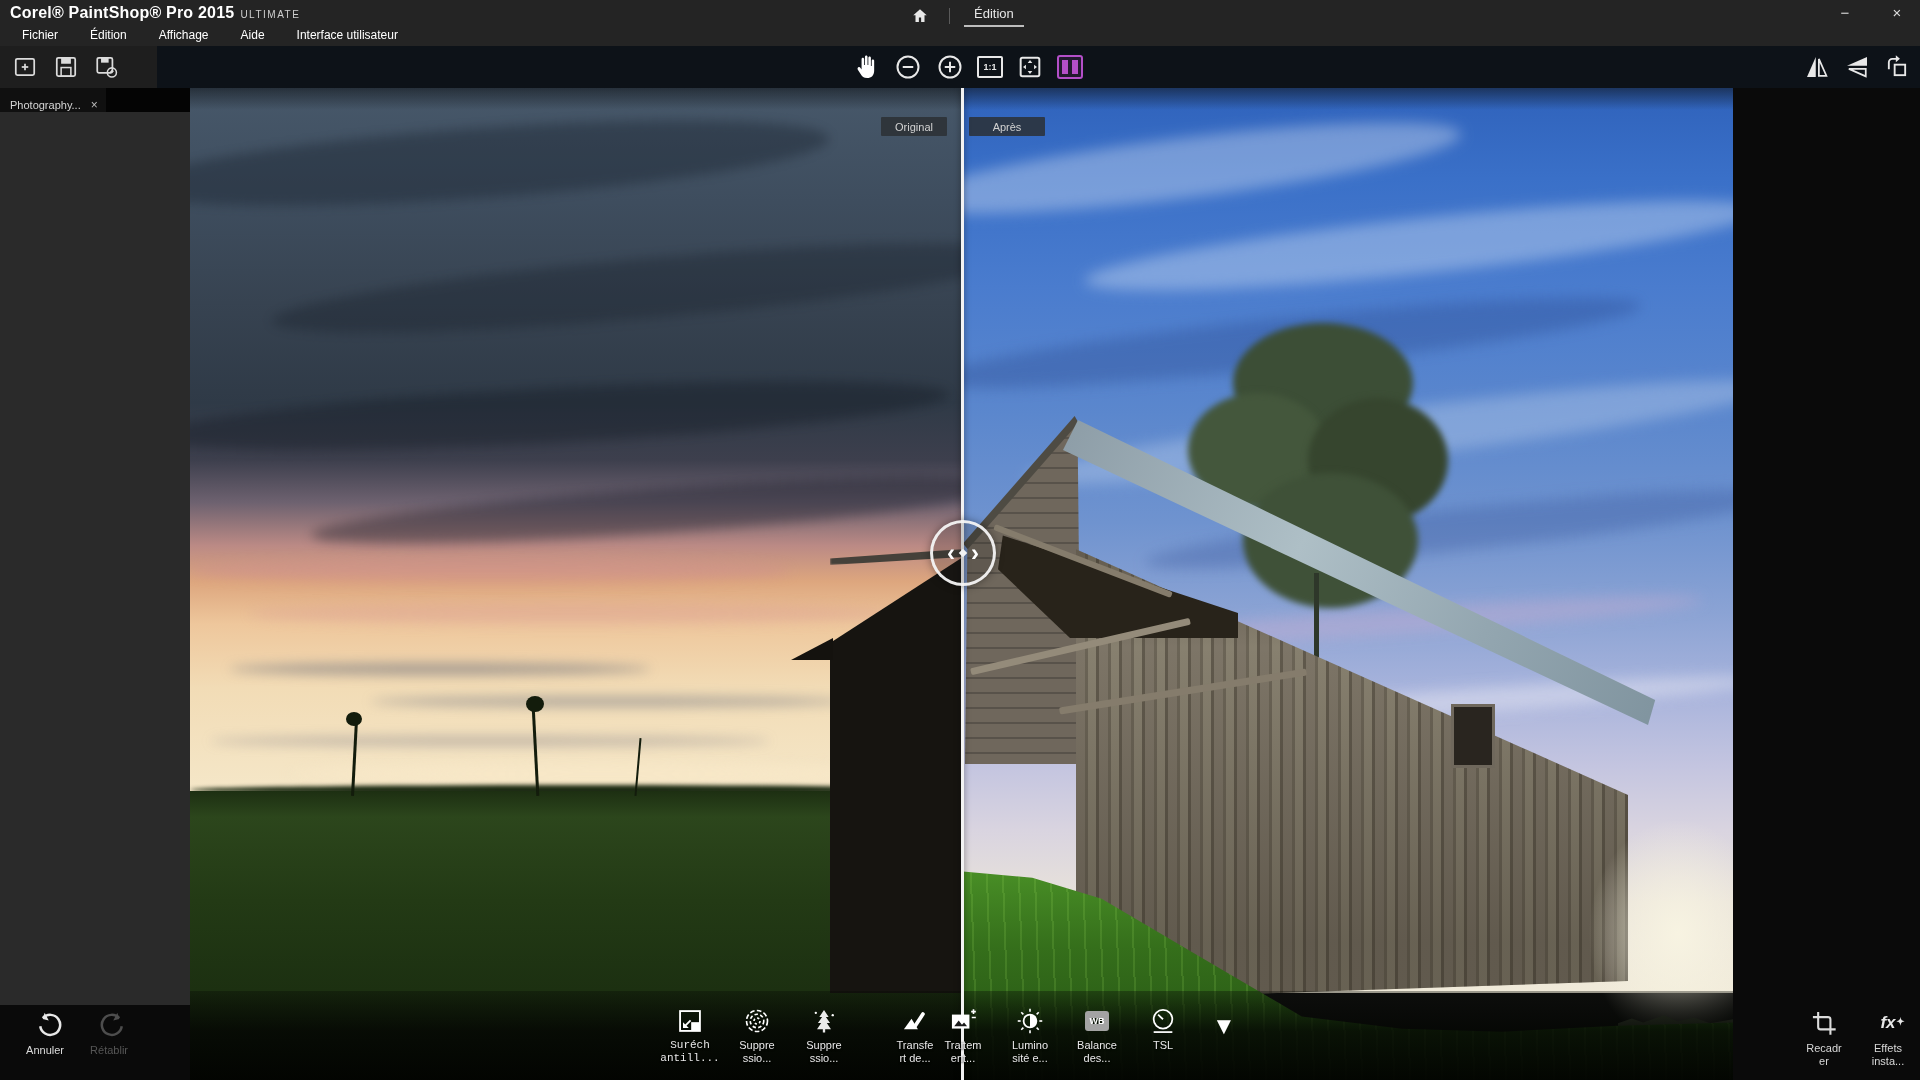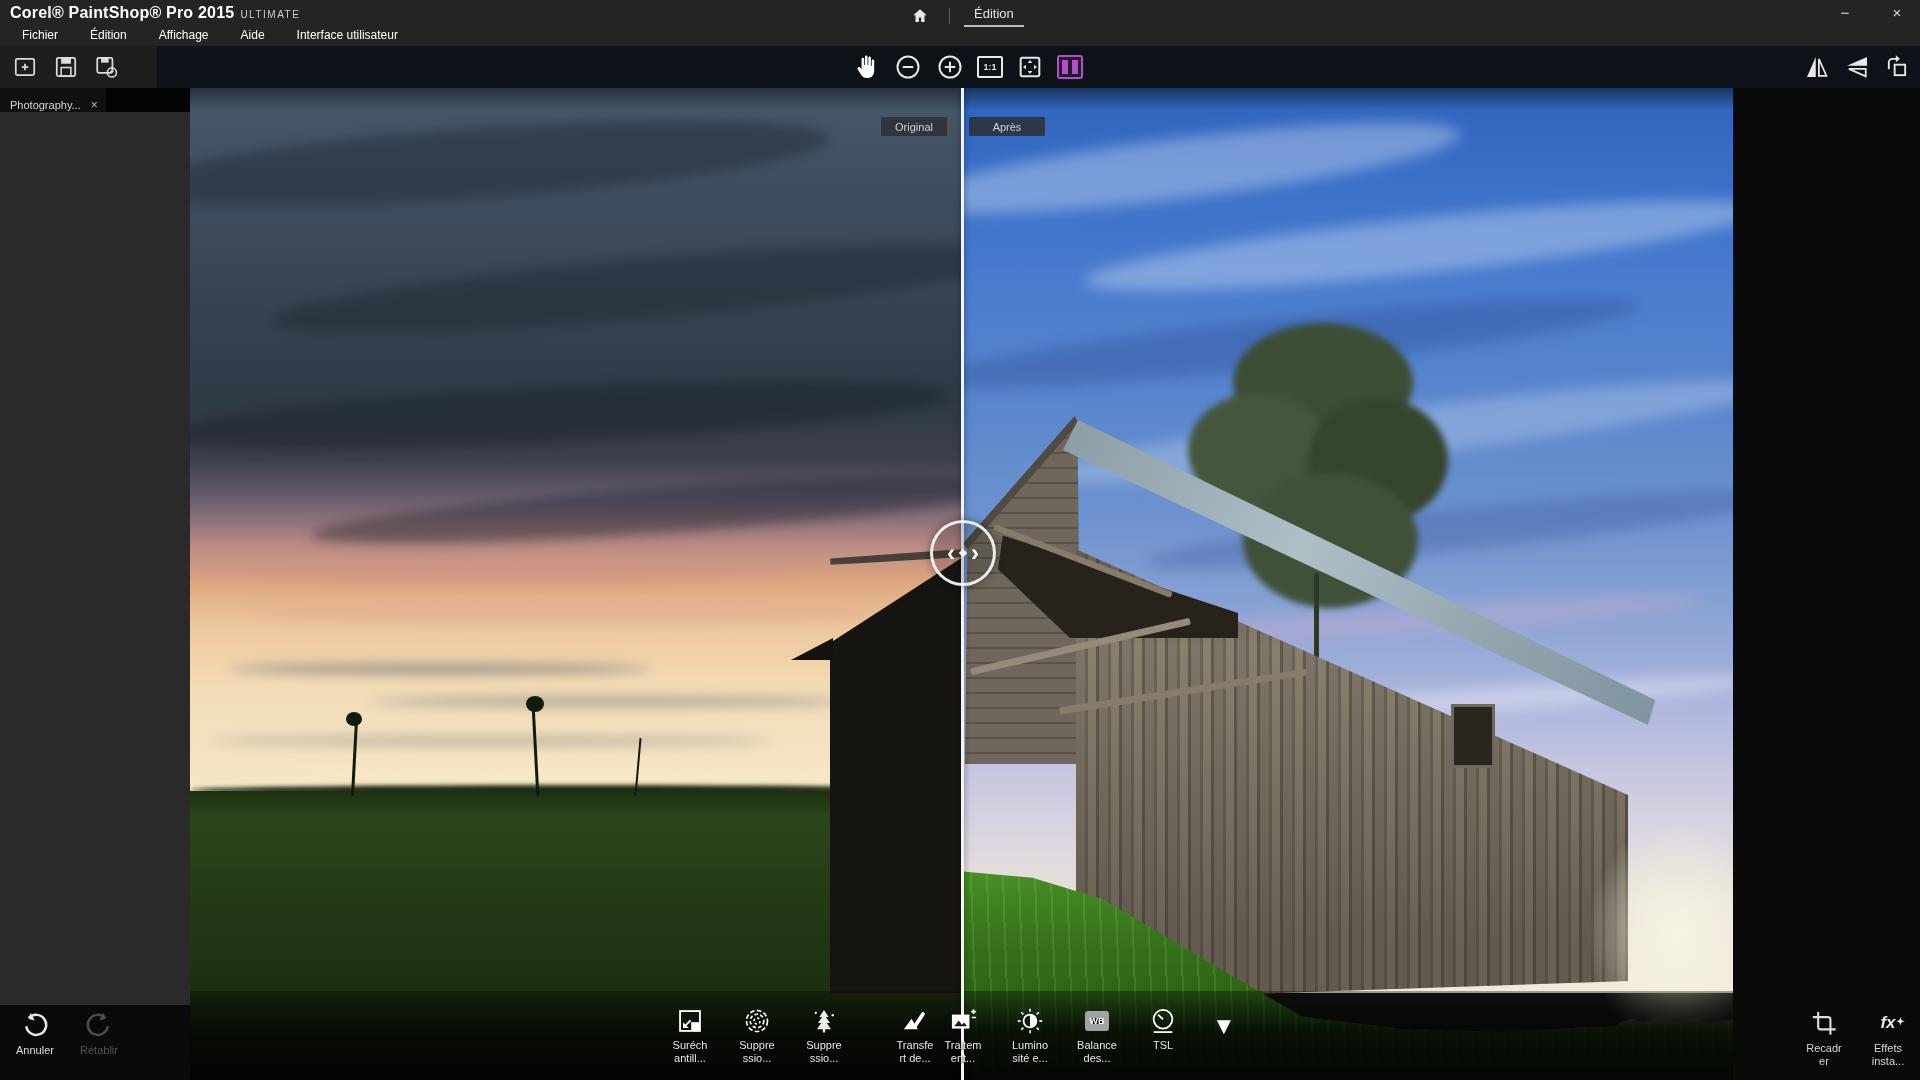--- a/index.html
+++ b/index.html
@@ -92,21 +92,21 @@
     background:rgba(25,25,25,.18); display:flex; align-items:center; justify-content:center; gap:5px;
     color:#fff; font-size:24px; font-weight:bold; box-shadow:0 0 8px rgba(0,0,0,.4); }
   .handle .dot { width:6px; height:6px; background:#f2f2f2; transform:rotate(45deg); }
   .badge { top:29px; height:19px; background:rgba(44,48,52,.85); color:#d2d2d2; font-size:11px;
     display:flex; align-items:center; justify-content:center; border-radius:1px; }
   .canvas-top-shade { left:0; top:0; width:1543px; height:22px; background:linear-gradient(180deg,rgba(12,16,20,.55),rgba(12,16,20,0)); }
   .canvas-bottom-shade { left:0; top:903px; width:1543px; height:89px;
     background:linear-gradient(180deg,rgba(6,8,4,.35) 0%,rgba(4,6,3,.85) 45%,rgba(2,3,1,.96) 100%); }
 
   
-  .hist-btn { top:1010px; width:58px; display:flex; flex-direction:column; align-items:center; gap:4px; }
+  .hist-btn { top:1010px; width:58px; display:flex; flex-direction:column; align-items:flex-end; gap:4px; }
   .hist-label { font-size:11px; color:#dcdcdc; }
   .hist-btn.disabled .hist-label { color:#565656; }
   .adj-btn { top:1006px; width:66px; display:flex; flex-direction:column; align-items:center; gap:3px; }
   .adj-ic { width:32px; height:30px; display:flex; align-items:center; justify-content:center; }
   .adj-label { font-size:11px; line-height:13px; color:#e9e9e9; text-align:center; white-space:pre-line; text-shadow:0 1px 2px rgba(0,0,0,.9); }
   .wb-box { width:24px; height:20px; border:7px solid #a3a3a3; border-radius:3px; color:#fff; font-size:9px; font-weight:bold;
     display:flex; align-items:center; justify-content:center; background:rgba(0,0,0,.35); }
   .more-tri { top:1014px; left:1212px; color:#fff; font-size:24px; line-height:24px; }
   .tool-btn { top:1008px; width:64px; display:flex; flex-direction:column; align-items:center; gap:4px; }
   .tool-label { font-size:11px; line-height:13px; color:#d8d8d8; text-align:center; white-space:pre-line; }
@@ -323,21 +323,21 @@
     <span class="hist-label">Annuler</span>
   </div>
   <div class="abs hist-btn disabled" style="left:70px;">
     <svg width="30" height="30" viewBox="0 0 24 24" style="transform:scaleX(-1);">
         <path d="M7 6.5A8 8 0 1 1 5 13" fill="none" stroke="#4d4d4d" stroke-width="2"></path>
         <path d="M8.5 2.2L7 7.2l4.8 1.2z" fill="#4d4d4d"></path>
       </svg>
     <span class="hist-label">Rétablir</span>
   </div>
 
-  <div class="abs adj-btn" style="left:657px;">
+  <div class="abs adj-btn" style="left:657px;font-family:Liberation Mono, monospace;">
     <span class="adj-ic">
       <svg width="28" height="28" viewBox="0 0 24 24">
           <rect x="3.5" y="3.5" width="17" height="17" fill="none" stroke="#fff" stroke-width="1.6"></rect>
           <rect x="13" y="13" width="7.5" height="7.5" fill="#fff"></rect>
           <line x1="6.5" y1="17.5" x2="12.5" y2="11.5" stroke="#fff" stroke-width="1.6"></line>
           <path d="M6 13v5h5z" fill="#fff"></path>
         </svg>
     </span>
     <span class="adj-label">Suréch
 antill...</span>

